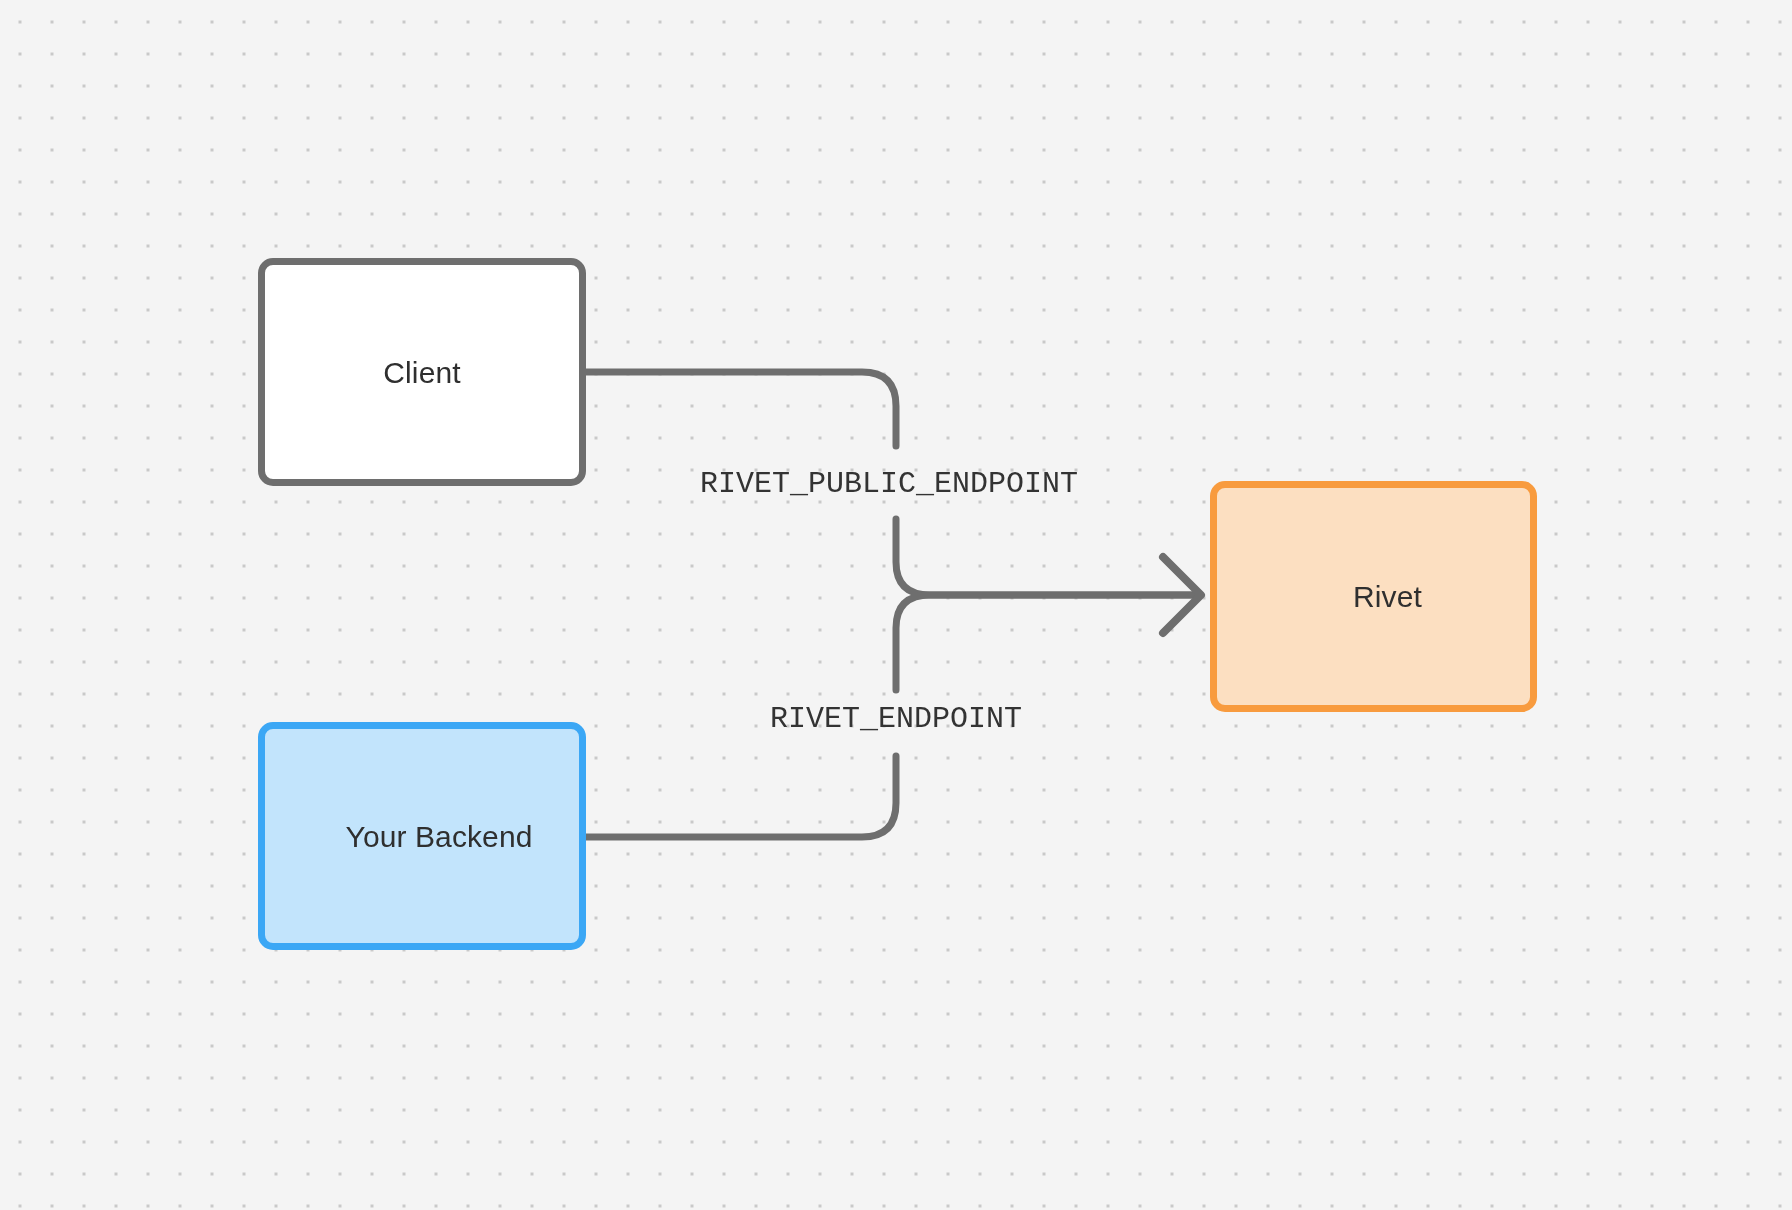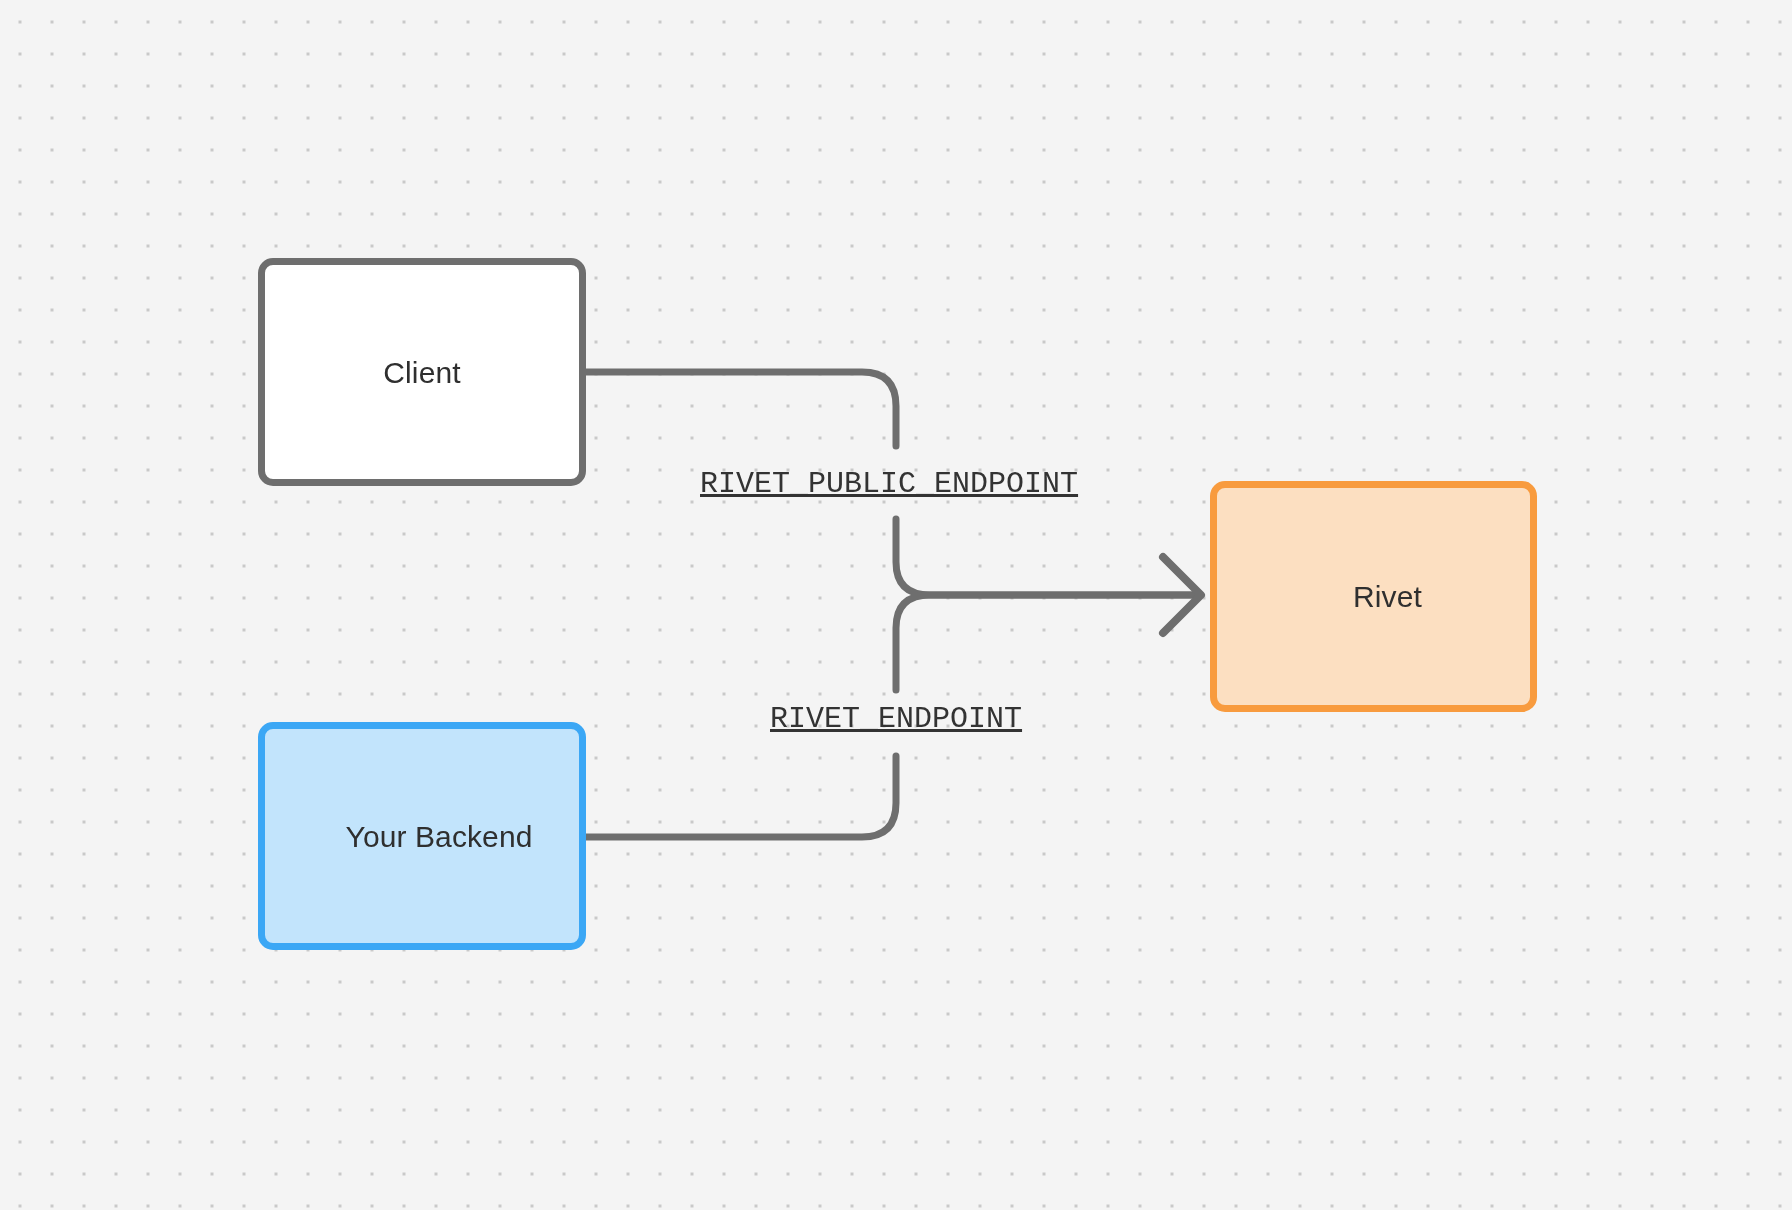--- a/index.html
+++ b/index.html
@@ -72,21 +72,20 @@
     padding-left: 28px;
   }
   .edge-label {
     position: absolute;
     font-family: "Liberation Mono", monospace;
     font-size: 30px;
     line-height: 1;
     color: #333333;
     white-space: nowrap;
     letter-spacing: 0px;
-    text-decoration: underline;
   }
   #edge-label-public {
     left: 700px;
     top: 469px;
   }
   #edge-label-internal {
     left: 770px;
     top: 704px;
   }
 </style>

